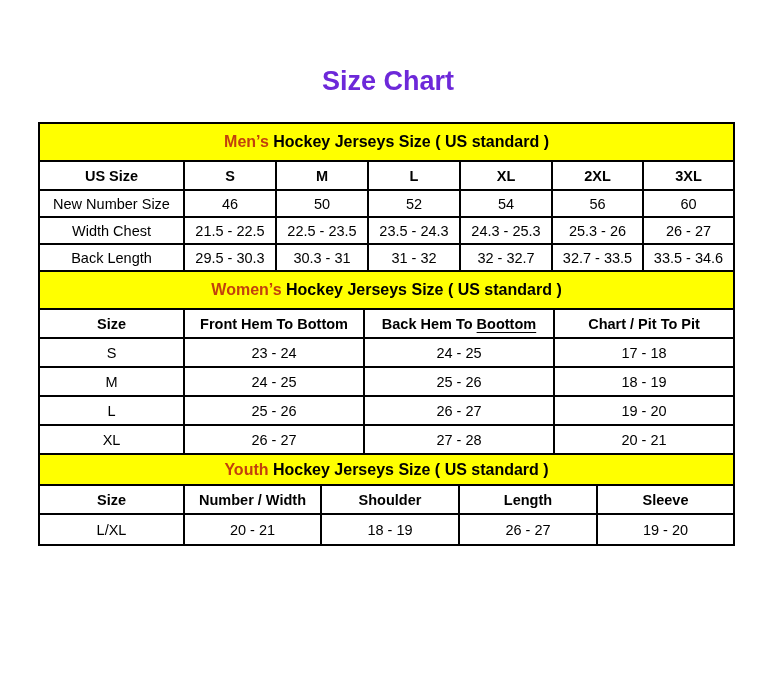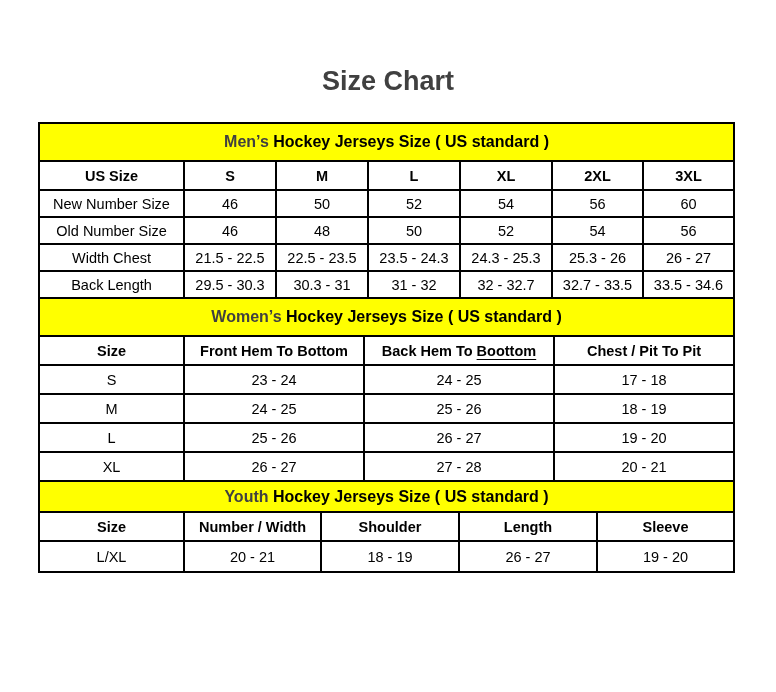--- a/index.html
+++ b/index.html
@@ -16,21 +16,21 @@
     overflow: hidden;
   }
   .page-title {
     position: absolute;
     top: 66px;
     left: 0;
     width: 776px;
     text-align: center;
     font-size: 27px;
     font-weight: bold;
-    color: #404040;
+    color: #6d28d9;
     letter-spacing: 0px;
   }
   .tables-wrap {
     position: absolute;
     left: 38px;
     top: 122px;
     width: 695px;
   }
   table.size-table {
     border-collapse: collapse;
@@ -49,21 +49,21 @@
     overflow: hidden;
     white-space: nowrap;
   }
   tr.section-head td {
     background: #FFFF00;
     font-weight: bold;
     font-size: 16px;
     height: 36px;
   }
   table[data-section="2"] tr.section-head td { height: 29px; }
-  tr.section-head .accent { color: #404040; }
+  tr.section-head .accent { color: #c2410c; }
   tr.col-head th {
     font-weight: bold;
     font-size: 14.5px;
     height: 27px;
     background: #fff;
   }
   tr.data-row td {
     font-size: 14.5px;
     font-weight: normal;
     height: 25px;
@@ -116,29 +116,20 @@
           <tr class="data-row">
             <td>New Number Size</td>
             <td>46</td>
             <td>50</td>
             <td>52</td>
             <td>54</td>
             <td>56</td>
             <td>60</td>
           </tr>
           <tr class="data-row">
-            <td>Old Number Size</td>
-            <td>46</td>
-            <td>48</td>
-            <td>50</td>
-            <td>52</td>
-            <td>54</td>
-            <td>56</td>
-          </tr>
-          <tr class="data-row">
             <td>Width Chest</td>
             <td>21.5 - 22.5</td>
             <td>22.5 - 23.5</td>
             <td>23.5 - 24.3</td>
             <td>24.3 - 25.3</td>
             <td>25.3 - 26</td>
             <td>26 - 27</td>
           </tr>
           <tr class="data-row">
             <td>Back Length</td>
@@ -160,21 +151,21 @@
           <col style="width:180px">
       </colgroup>
     <tbody>
           <tr class="section-head">
             <td colspan="4"><span class="accent">Women’s</span> Hockey Jerseys Size ( US standard )</td>
           </tr>
           <tr class="col-head">
             <th>Size</th>
             <th>Front Hem To Bottom</th>
             <th>Back Hem To <span class="squiggle">Boottom</span></th>
-            <th>Chest / Pit To Pit</th>
+            <th>Chart / Pit To Pit</th>
           </tr>
           <tr class="data-row">
             <td class="row-label-bold">S</td>
             <td>23 - 24</td>
             <td>24 - 25</td>
             <td>17 - 18</td>
           </tr>
           <tr class="data-row">
             <td class="row-label-bold">M</td>
             <td>24 - 25</td>

